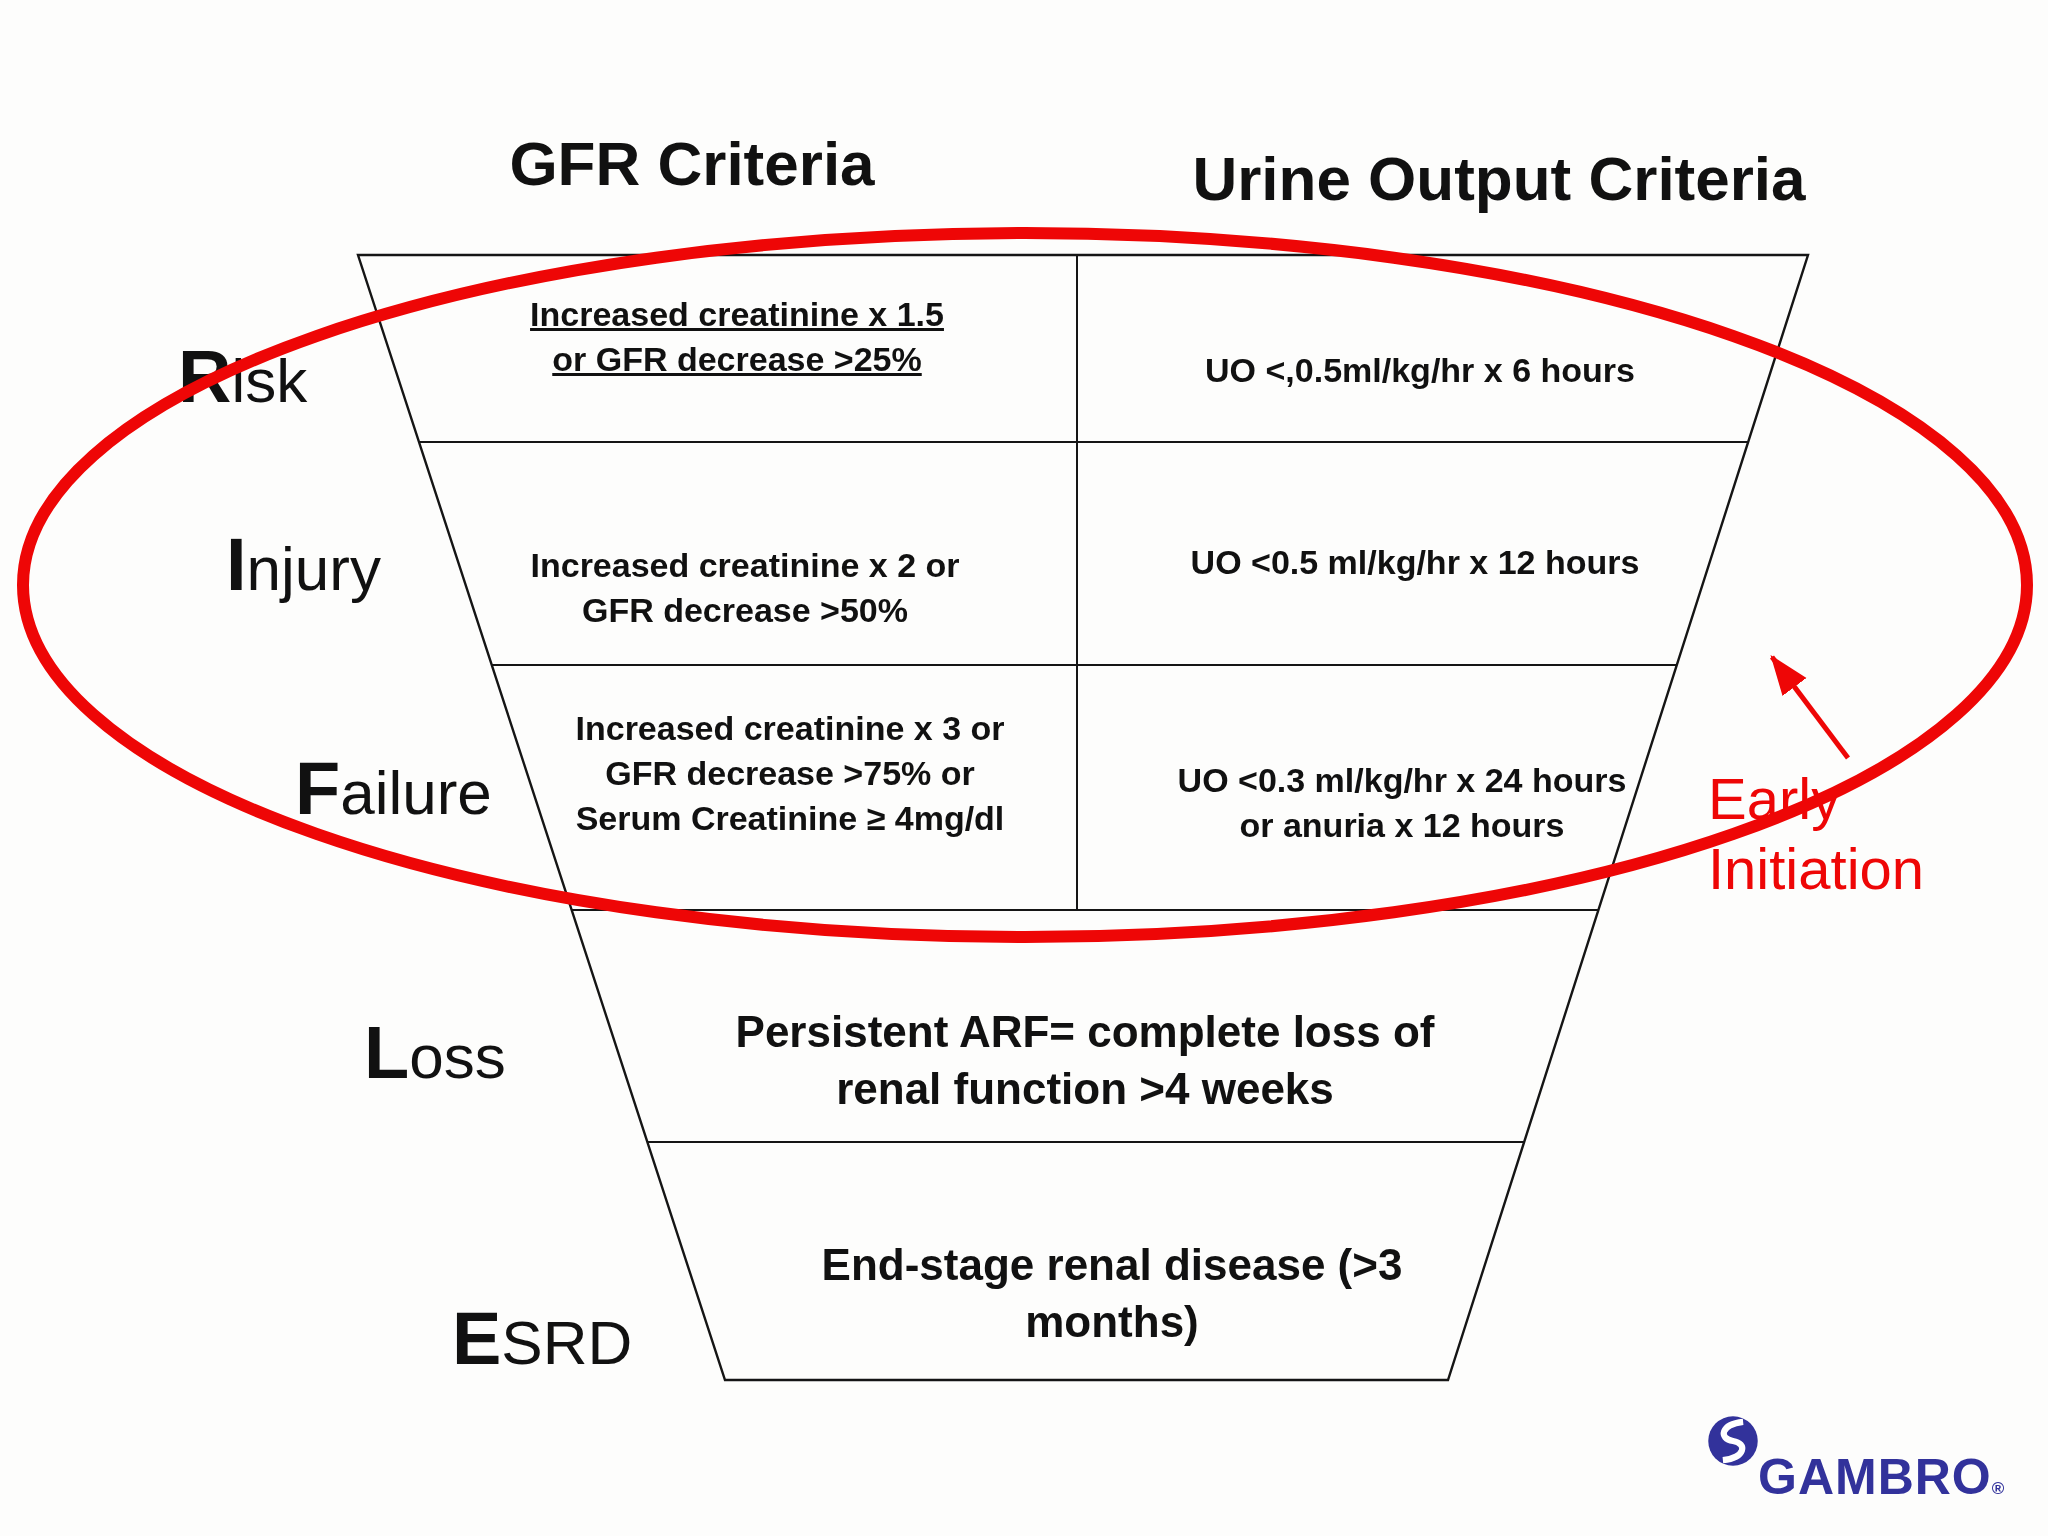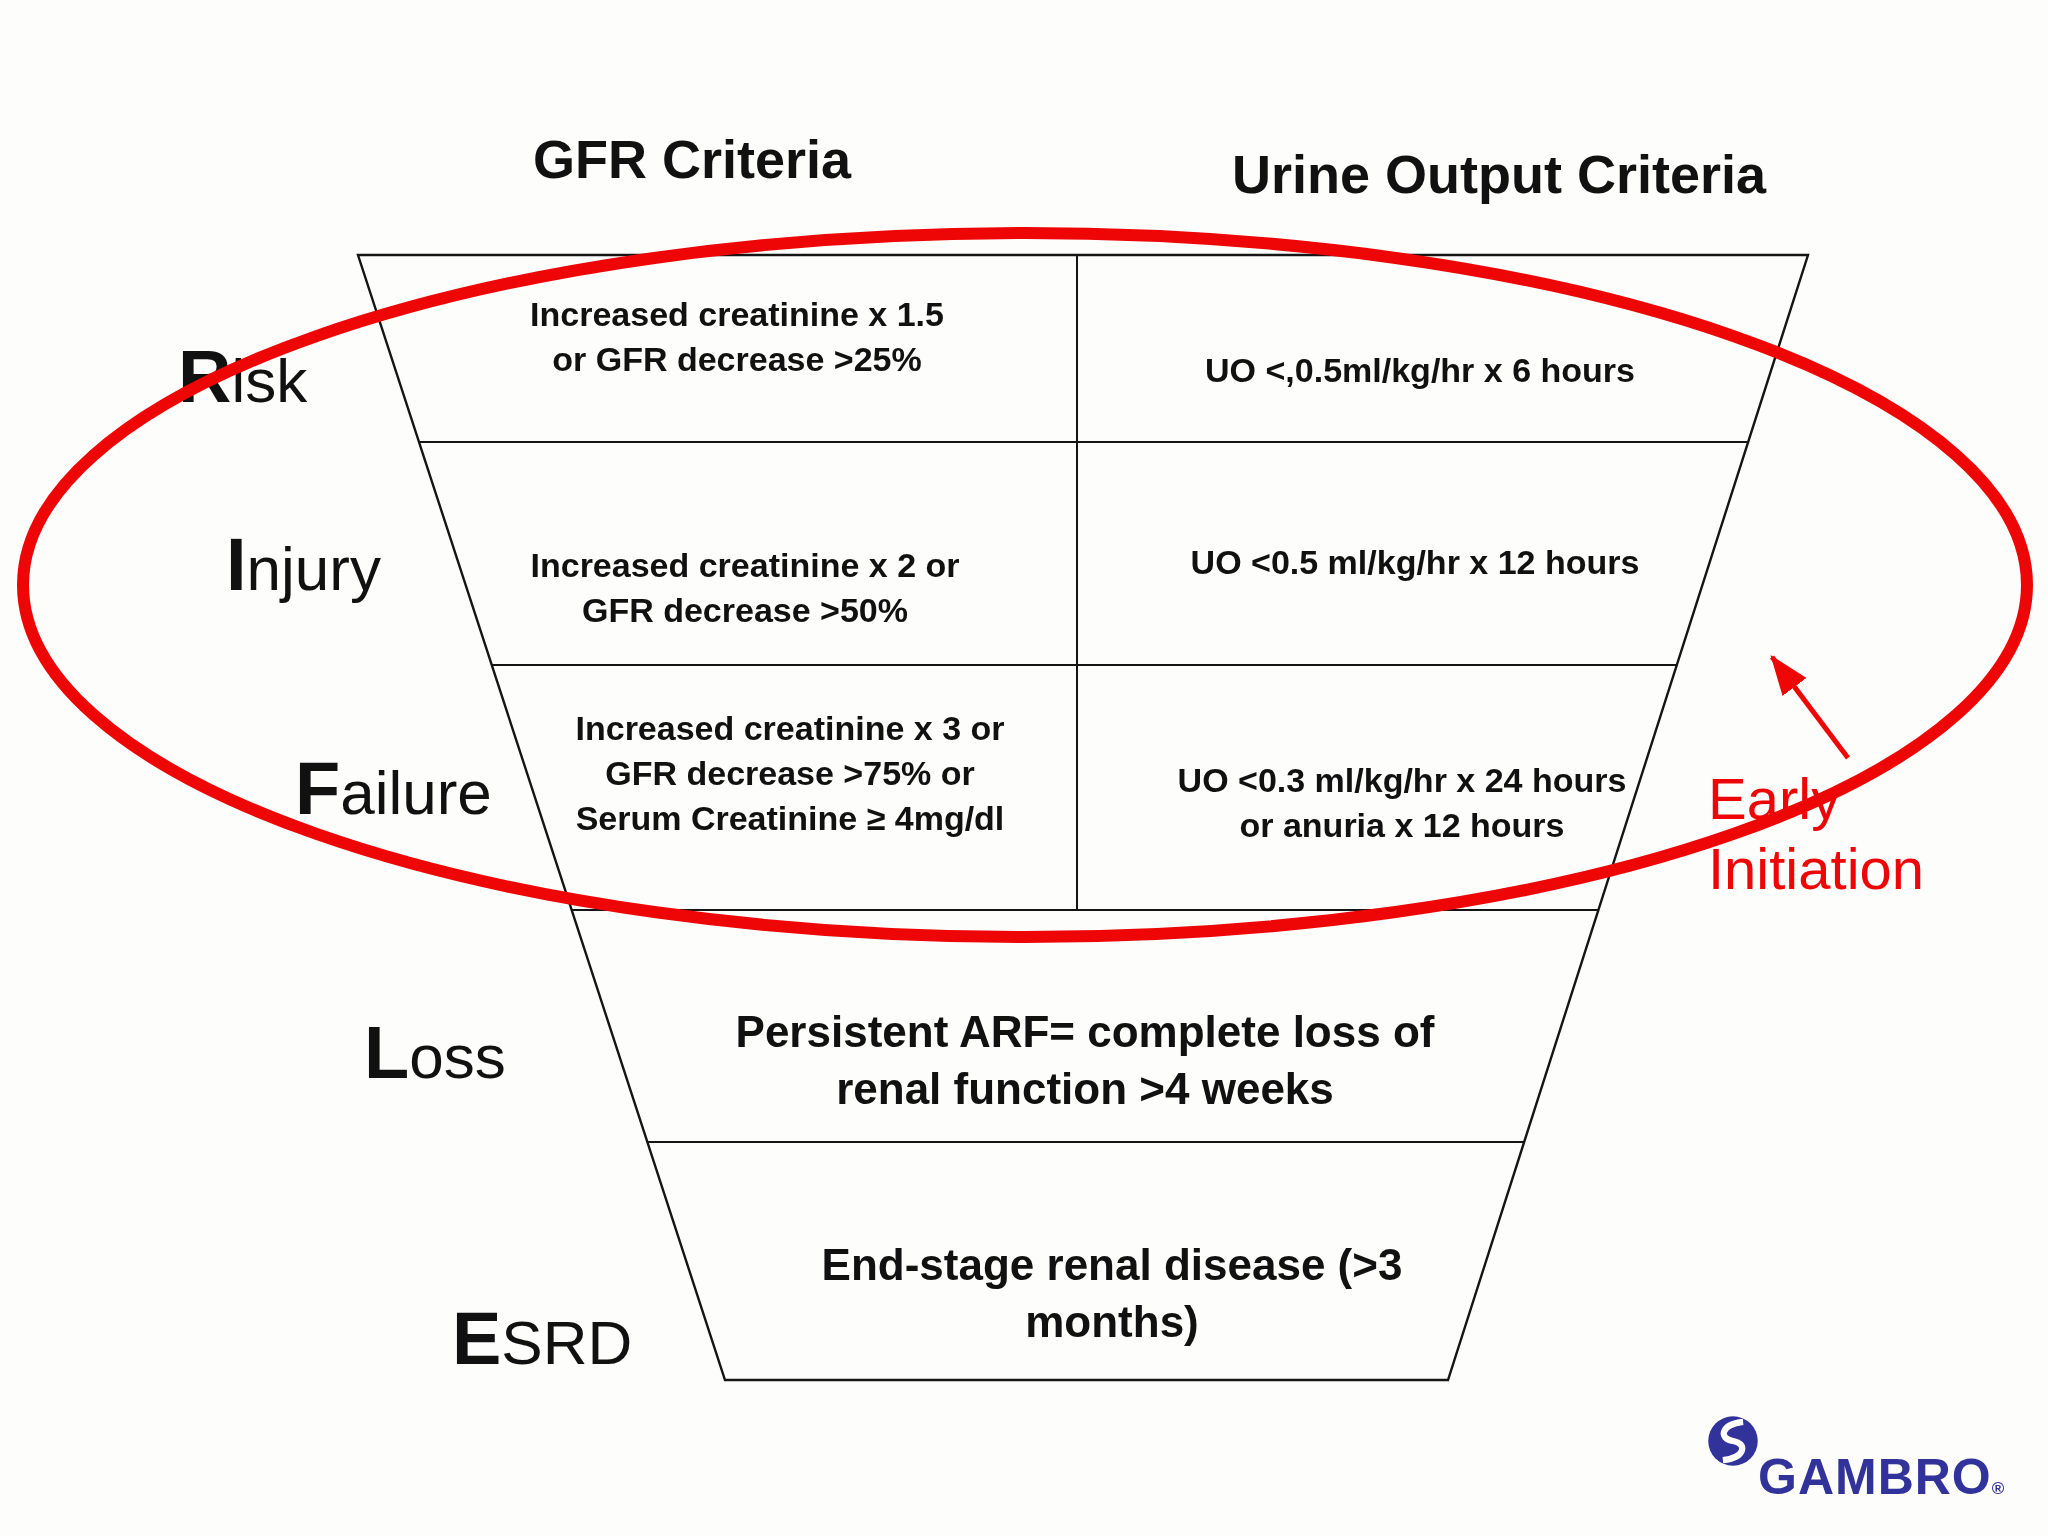--- a/index.html
+++ b/index.html
@@ -11,41 +11,41 @@
   }
   
   #overlay{position:absolute;left:0;top:0;width:2048px;height:1536px;pointer-events:none;}
   .blackline{stroke:var(--line,#151515);fill:none;}
   .redline{stroke:var(--red,#ee0606);fill:none;}
   #arrowhead path{fill:var(--red,#ee0606);}
 
   
   .col-header{
     position:absolute;transform:translateX(-50%);
-    font-size:54px;font-weight:bold;white-space:nowrap;letter-spacing:0px;
+    font-size:62px;font-weight:bold;white-space:nowrap;letter-spacing:0px;
   }
   .hdr-gfr{left:692px;top:128px;}
   .hdr-uo{left:1499px;top:143px;}
 
   
   .stage-label{position:absolute;white-space:nowrap;line-height:1;font-size:62px;font-weight:400;}
   .stage-label .initial{font-size:74px;font-weight:700;}
   .lbl-risk{left:178px;top:340px;}
   .lbl-injury{left:226px;top:528px;}
   .lbl-failure{left:295px;top:752px;}
   .lbl-loss{left:364px;top:1016px;text-align:right;}
   .lbl-esrd{left:452px;top:1302px;}
 
   
   .cell{
     position:absolute;transform:translateX(-50%);
     text-align:center;font-weight:bold;font-size:34px;line-height:1.32;
     white-space:pre-line;
   }
-  .cell-risk-gfr{left:737px;top:292px;}
+  .cell-risk-gfr{left:737px;top:292px;text-decoration:underline;}
   .cell-risk-uo{left:1420px;top:348px;}
   .cell-injury-gfr{left:745px;top:543px;}
   .cell-injury-uo{left:1415px;top:540px;}
   .cell-failure-gfr{left:790px;top:706px;}
   .cell-failure-uo{left:1402px;top:758px;}
   .cell-wide{font-size:44px;line-height:1.3;margin-top:8px;}
   .cell-loss{left:1085px;top:995px;}
   .cell-esrd{left:1112px;top:1228px;}
 
   

